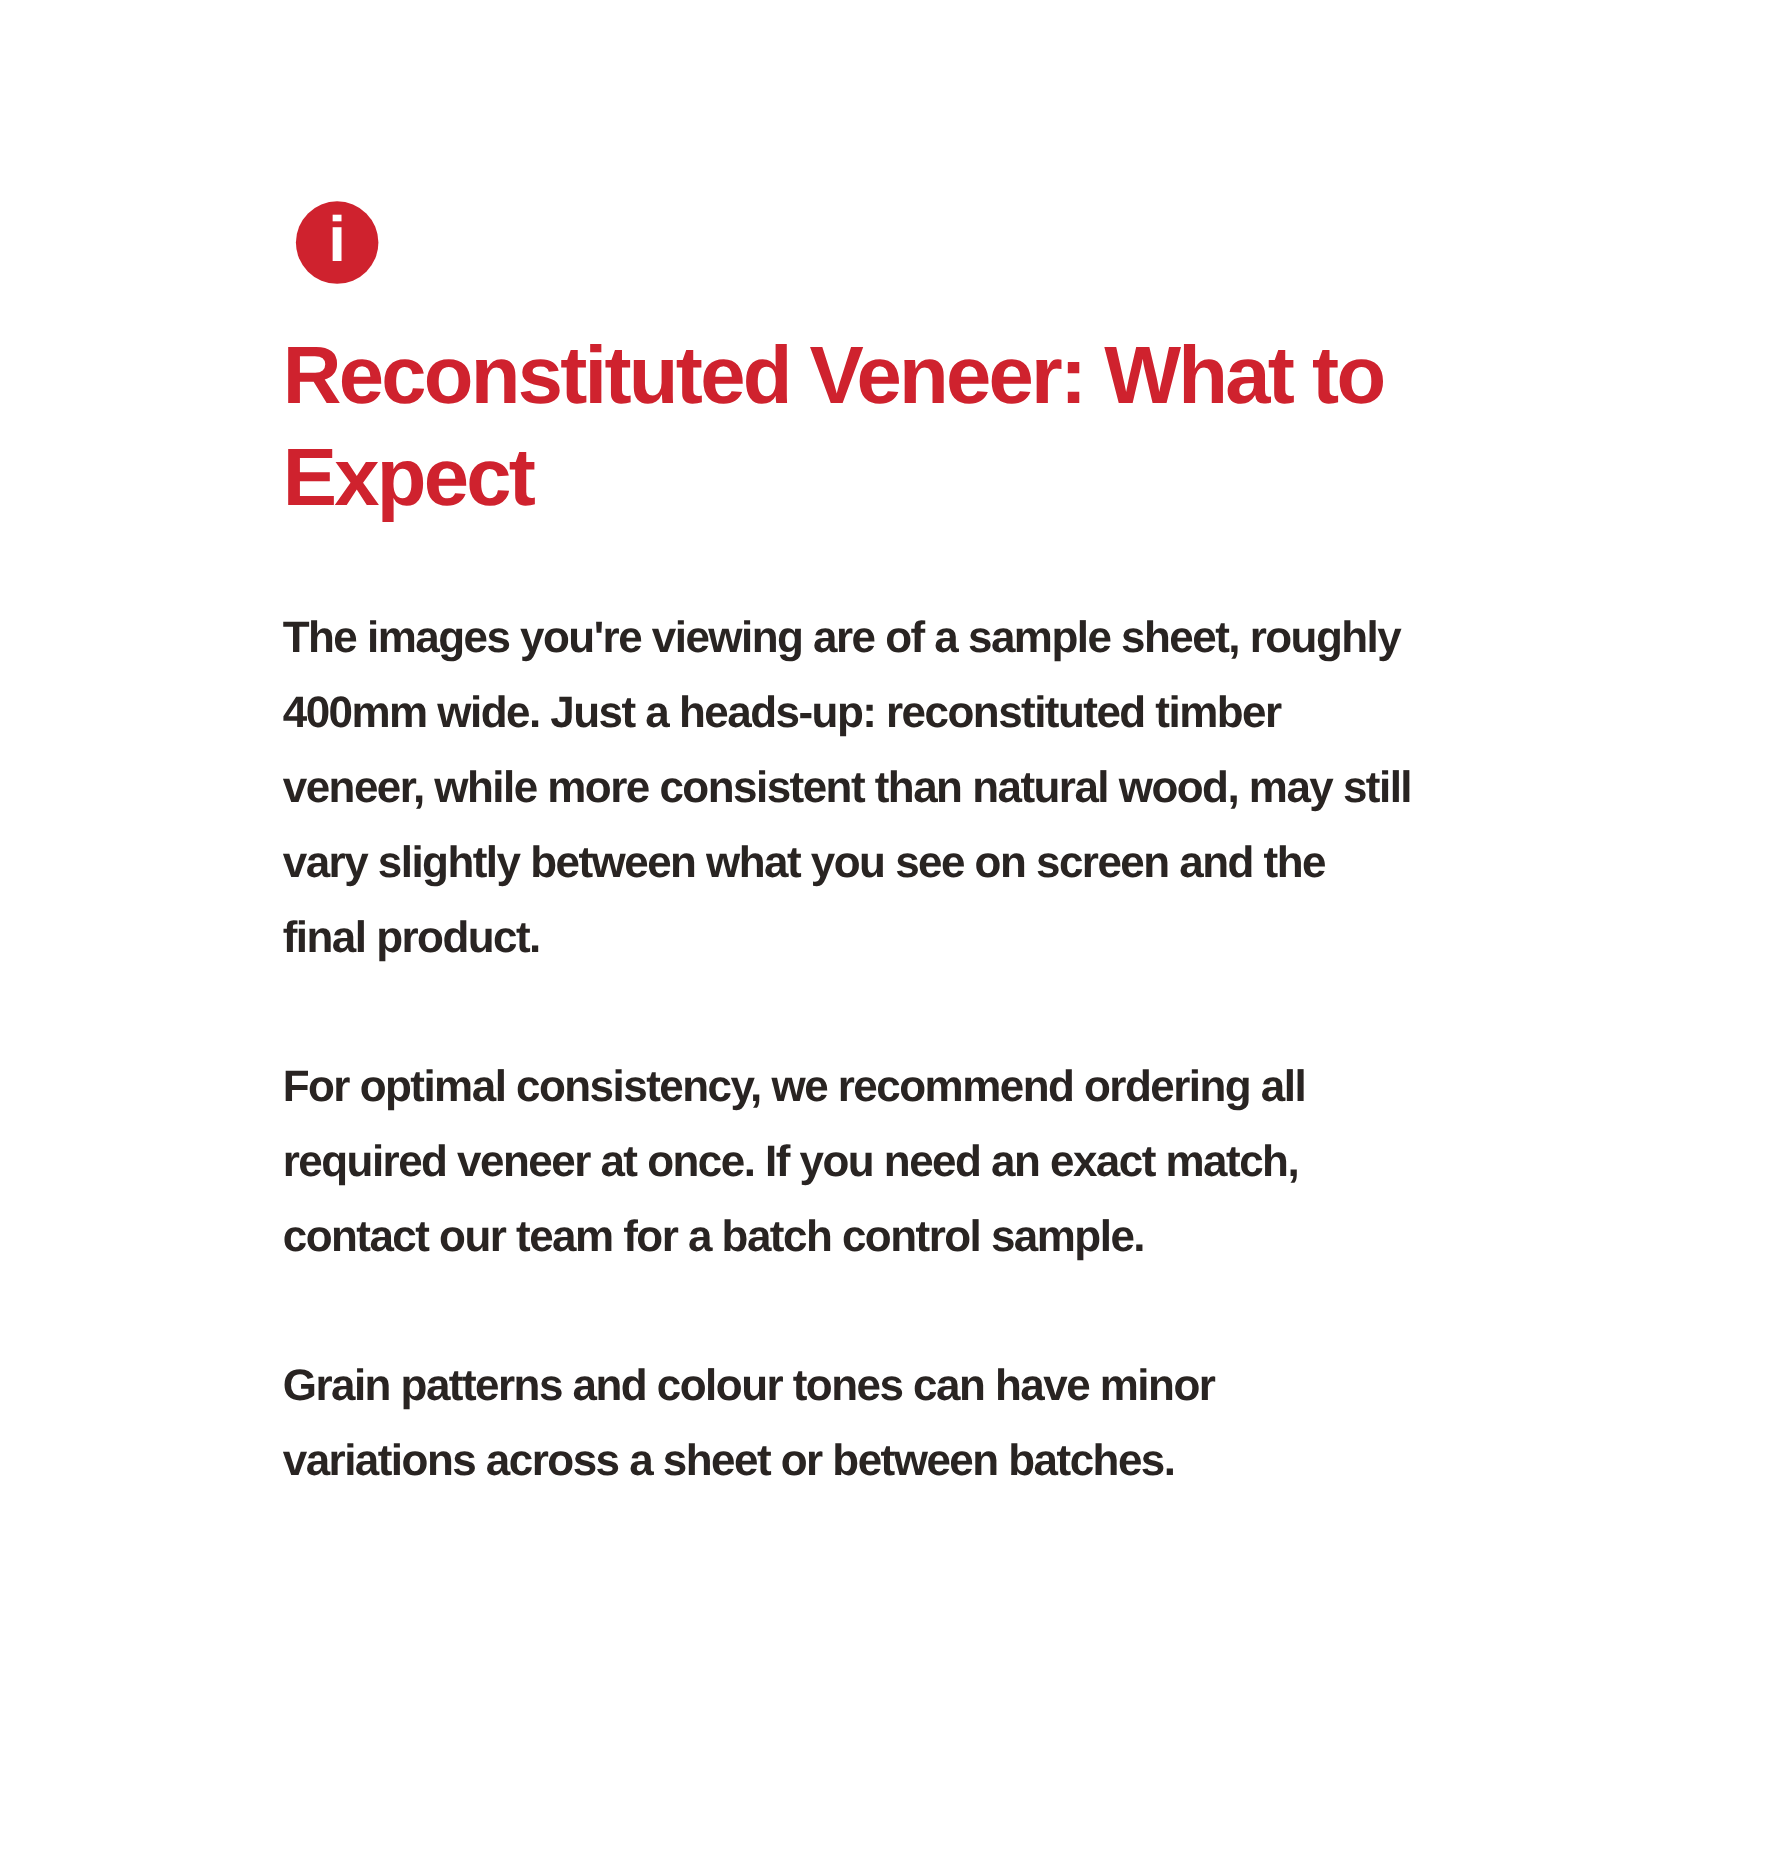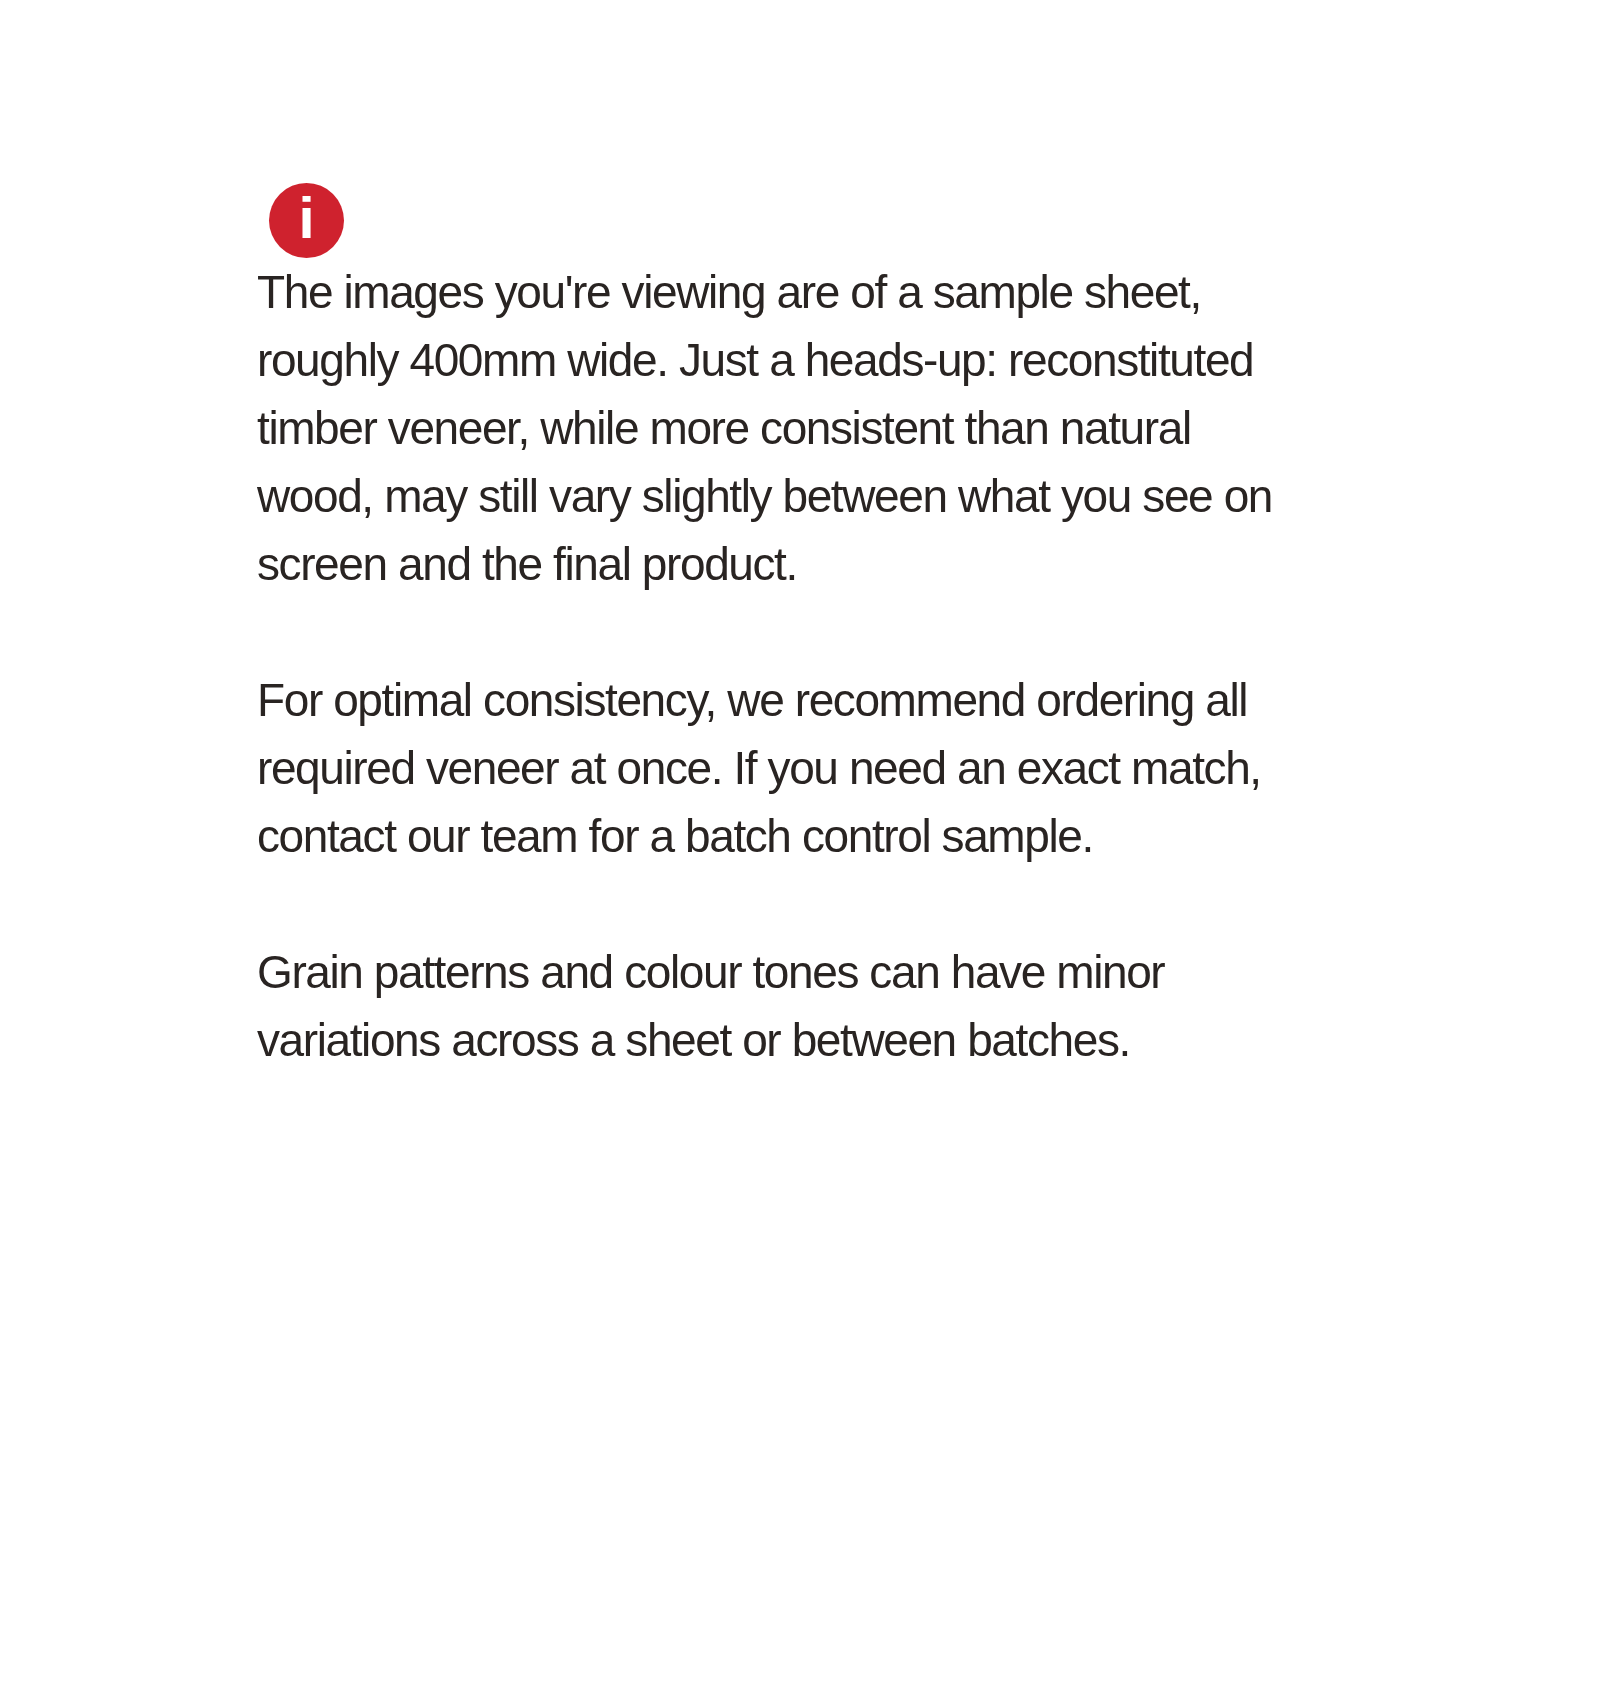--- a/index.html
+++ b/index.html
@@ -39,35 +39,36 @@
     margin: 36px 0 66px 0;
     color: var(--accent_red, #CF222E);
     font-size: 74px;
     line-height: 93px;
     font-weight: 700;
     letter-spacing: -2.5px;
   }
   .body-copy p {
     margin: 0 0 68px 0;
     color: var(--body_text, #292422);
-    font-size: 46px;
+    font-size: 40px;
     line-height: 68px;
     letter-spacing: -1.4px;
-    font-weight: 400;
+    font-weight: 700;
   }
 </style>
 </head>
 <body>
 
 <div class="info-panel">
 
   <div class="info-icon">
     <span class="glyph">i</span>
   </div>
 
+  <h1 class="section-heading">Reconstituted Veneer: What to Expect</h1>
 
   <div class="body-copy">
     <p>The images you're viewing are of a sample sheet, roughly 400mm wide. Just a heads-up: reconstituted timber veneer, while more consistent than natural wood, may still vary slightly between what you see on screen and the final product.</p>
     <p>For optimal consistency, we recommend ordering all required veneer at once. If you need an exact match, contact our team for a batch control sample.</p>
     <p>Grain patterns and colour tones can have minor variations across a sheet or between batches.</p>
   </div>
 
 </div>
 
 </body></html>

